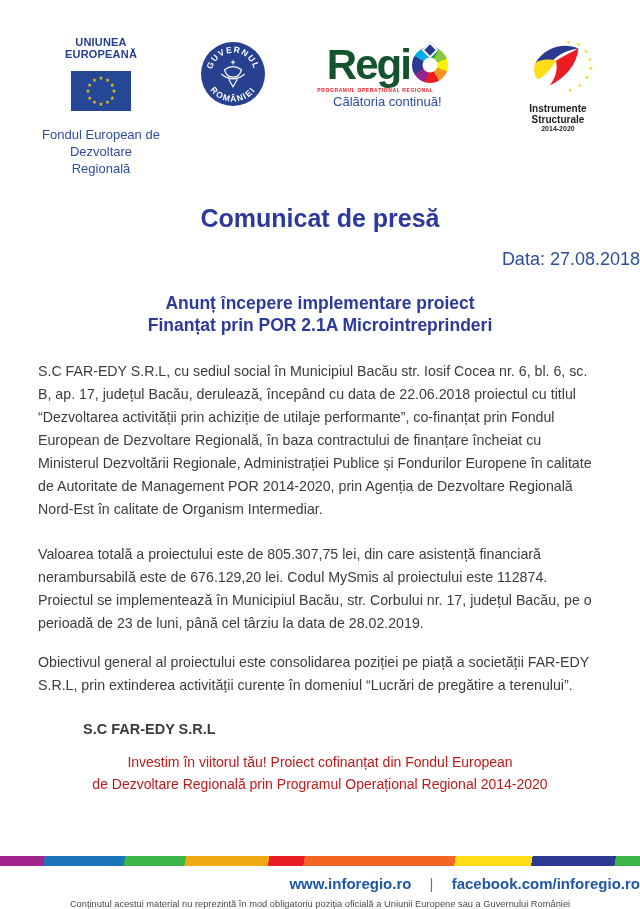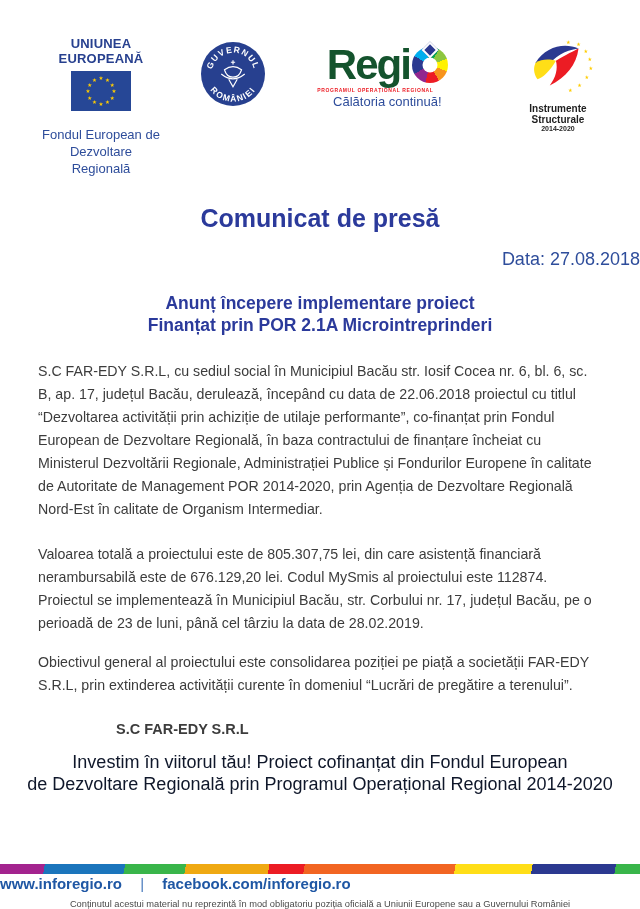--- a/index.html
+++ b/index.html
@@ -9,21 +9,21 @@
     width:640px; height:909px; margin:0 auto; background:#fff;
     display:flex; flex-direction:column; overflow:hidden; position:relative;
   }
 
   
   .header{ display:flex; justify-content:space-between; align-items:flex-start;
            padding:36px 26px 0 40px; }
   .logo-box{ text-align:center; }
 
   .eu-logo{ width:122px; }
-  .eu-top{ font-size:13px; font-weight:bold; color:#27408F; letter-spacing:.2px; margin-bottom:5px;}
+  .eu-top{ font-size:11px; font-weight:bold; color:#27408F; letter-spacing:.2px; margin-bottom:11px;}
   .eu-flag{ display:block; margin:0 auto; }
   .eu-bottom{ font-size:13px; color:#2E4D9B; line-height:1.3; margin-top:16px; }
 
   .gov-logo{ width:80px; margin-top:6px; }
 
   .regio-logo{ width:168px; margin-top:8px; }
   .regio-row{ display:flex; align-items:center; justify-content:center; }
   .regio-word{ font-size:42px; font-weight:bold; color:#14532d; letter-spacing:-2px; line-height:1;}
   .regio-wheel{ position:relative; width:36px; height:36px; border-radius:50%; margin-left:2px;
     background:conic-gradient(from -90deg,#2B3990 0 30deg,#00AEEF 30deg 75deg,#00A651 75deg 120deg,
@@ -46,34 +46,34 @@
   .date-line{ text-align:right; color:#2E4D9B; font-size:18px; margin-top:16px; }
   .subtitle{ text-align:center; color:#2B3A9B; font-size:17.5px; font-weight:bold;
              line-height:22px; margin-top:22px; }
 
   
   .body-text{ padding:0 36px 0 38px; color:#3C3C3C; font-size:14.2px; line-height:23px; }
   .body-text p{ margin-top:22px; }
   .body-text p:first-child{ margin-top:24px; }
   .body-text p.tight{ margin-top:16px; }
 
-  .signature{ padding-left:116px; margin-top:24px; color:#3C3C3C; }
+  .signature{ padding-left:83px; margin-top:24px; color:#3C3C3C; }
   .sig-company{ font-size:14.5px; font-weight:bold; }
   .sig-lines{ margin-top:10px; font-size:14px; line-height:22px; }
 
-  .invest{ text-align:center; color:#0f172a; font-size:18px; line-height:22px; margin-top:14px; }
+  .invest{ text-align:center; color:#b91c1c; font-size:14px; line-height:22px; margin-top:14px; }
 
   
   .footer-area{ margin-top:auto; }
   .stripe{ height:10px; width:100%;
     background:linear-gradient(100deg,
       #A3238E 0 7%, #1B75BC 7% 19.5%, #39B54A 19.5% 29%, #EFA912 29% 42%,
       #EC1C24 42% 47.5%, #F26522 47.5% 71%, #FFDE17 71% 83%,
       #2B3990 83% 96%, #39B54A 96% 100%); }
-  .links-row{ text-align:left; padding-top:1px; font-size:15px; font-weight:bold; color:#1F57A4; }
+  .links-row{ text-align:right; padding-top:9px; font-size:15px; font-weight:bold; color:#1F57A4; }
   .links-row .sep{ margin:0 14px; font-weight:normal; color:#4a7bbd; }
   .link{ cursor:pointer; }
   .disclaimer{ text-align:center; font-size:9.3px; color:#4a4a4a; margin-top:7px; }
 </style>
 </head>
 <body>
 
 <div class="page">
 
   <div class="header">

